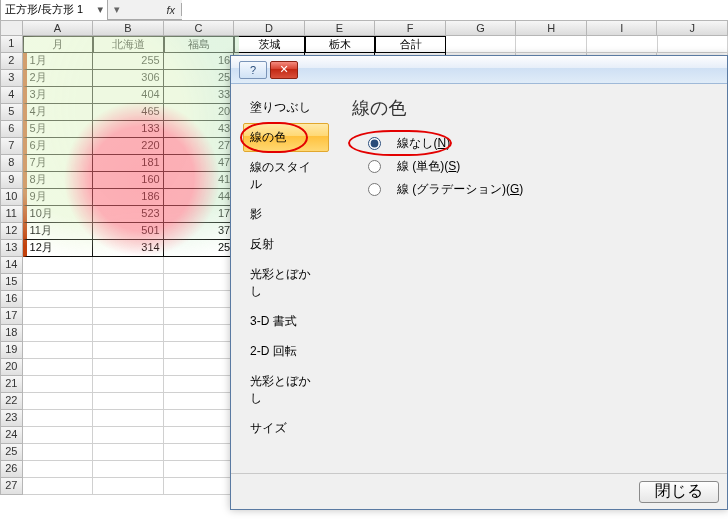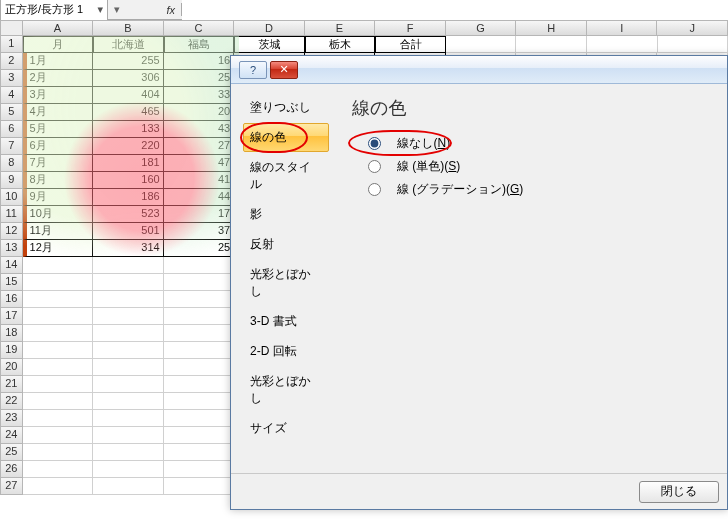--- a/index.html
+++ b/index.html
@@ -227,21 +227,21 @@
     align-items:center;
     padding: 0 8px;
     background:#f0f0f0;
   }
   .btn {
     min-width: 80px;
     height: 22px;
     border: 1px solid #8a8a8a;
     border-radius: 3px;
     background: linear-gradient(#fefefe,#e6e6e6);
-    font-size: 12px;
+    font-size: 16px;
     padding: 0 0;
     display:flex;align-items:center;justify-content:center;
   }
   u { text-decoration: underline; }
 </style>
 </head>
 <body>
 
 <div class="formula-bar">
   <div class="namebox">

